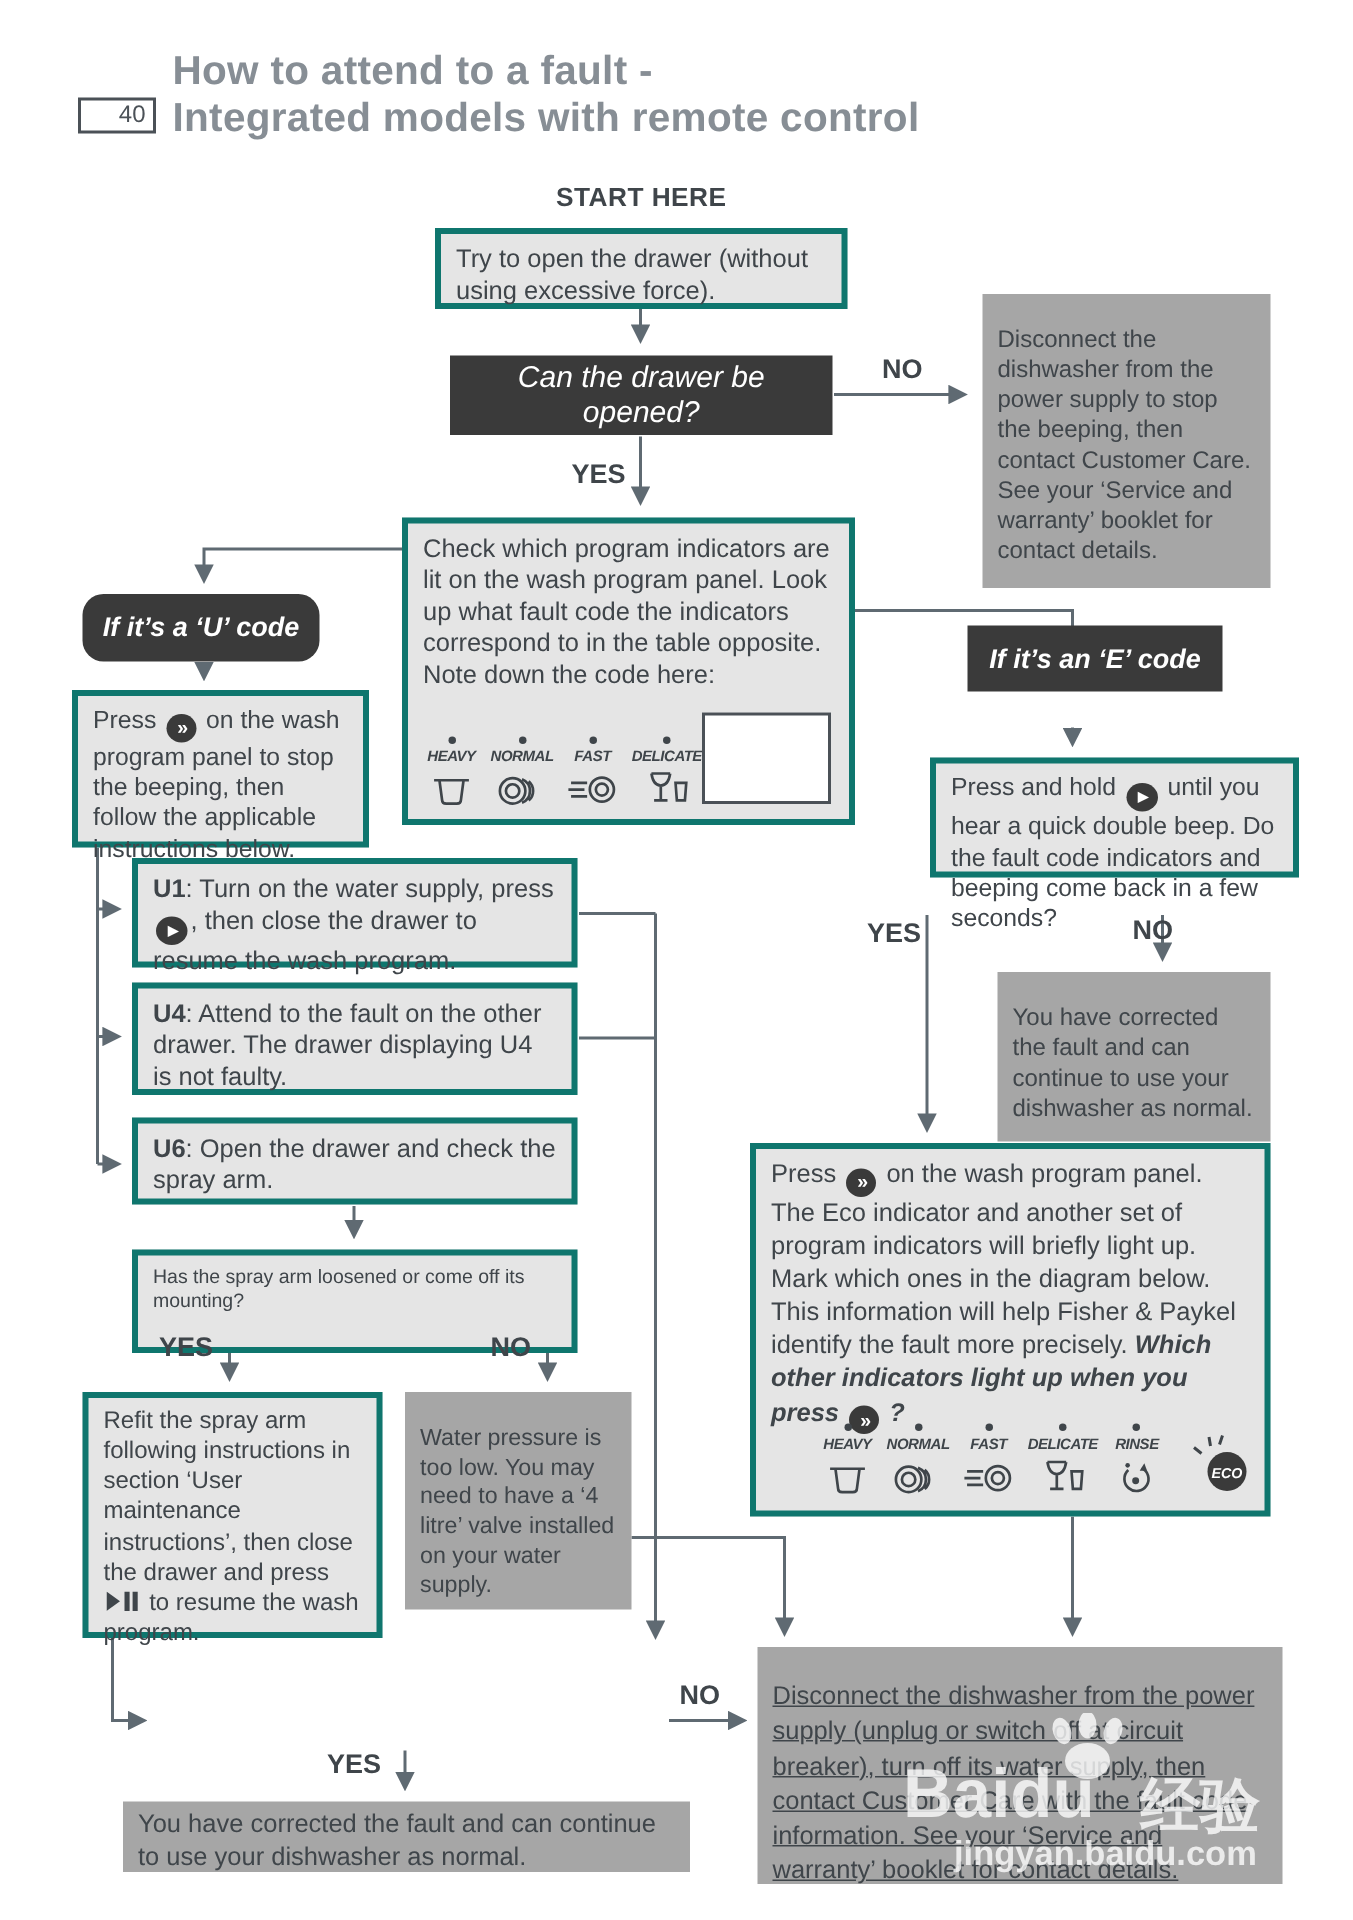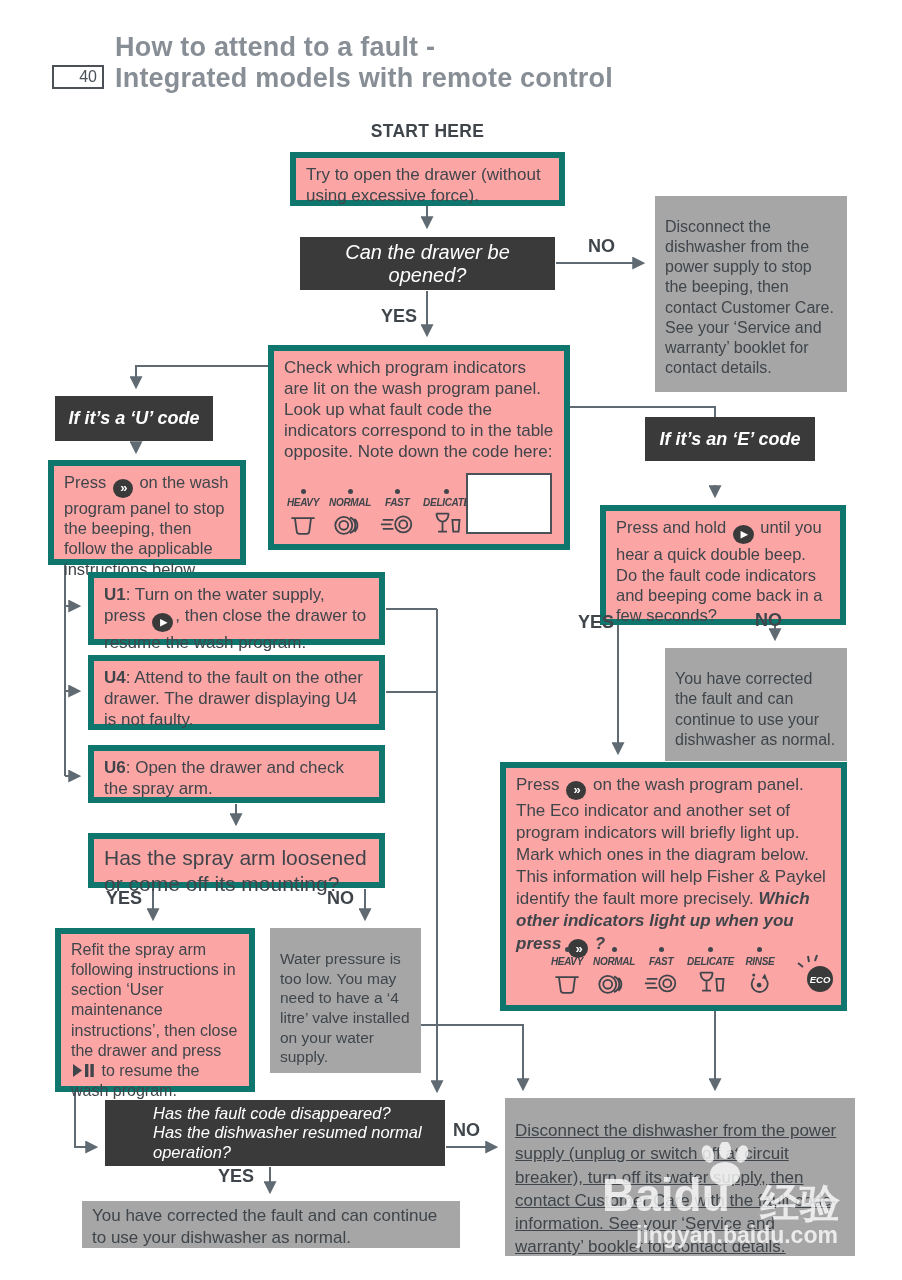--- a/index.html
+++ b/index.html
@@ -4,21 +4,21 @@
 <style>
   html,body{margin:0;padding:0;background:#fff;}
   .canvas{position:relative;width:902px;height:1280px;background:#ffffff;
           font-family:"Liberation Sans",sans-serif;color:#3f454a;overflow:hidden;}
   .abs{position:absolute;box-sizing:border-box;}
   
   .pageno{border:2px solid #4b5157;display:flex;align-items:center;justify-content:flex-end;
           padding-right:5px;font-size:16px;color:#4b5157;margin-top:29px;}
   .title{font-size:27px;font-weight:bold;color:#878e95;line-height:1.13;letter-spacing:0.2px;}
   
-  .wbox{background:#fca5a5;border:6px solid #0f766e;padding:6px 10px;font-size:16.5px;line-height:1.24;}
+  .wbox{background:#e5e5e5;border:4px solid #0f766e;padding:6px 10px;font-size:16.5px;line-height:1.24;}
   .dbox{background:#3a3a3a;color:#ffffff;font-style:italic;display:flex;align-items:center;justify-content:center;
         text-align:center;font-size:20px;padding:4px 8px;}
   .dbox.head{font-weight:bold;font-size:18px;}
   .gbox{background:#a6a6a6;padding:21px 10px;font-size:16px;line-height:1.27;}
   .lbl{font-weight:bold;font-size:18px;color:#3f454a;}
   .startlbl{font-weight:bold;font-size:17.5px;color:#3f454a;text-align:center;letter-spacing:0.3px;}
   .codeb{font-weight:bold;}
   
   .cbtn{display:inline-flex;align-items:center;justify-content:center;width:19px;height:19px;border-radius:50%;
         background:#3a3a3a;color:#fff;vertical-align:-4px;font-weight:bold;margin:0 2px;}
@@ -149,21 +149,21 @@
           </g>
           <path d="M25.5 4 L22 9.5 L27.5 9.5 Z" fill="#3f454a"></path>
           <circle cx="19" cy="17" r="2.6" fill="#3f454a"></circle>
           <circle cx="13" cy="5.5" r="1.7" fill="#3f454a"></circle>
         </svg>
       </div>
     </div>
     <div class="writebox" style="right:12px;bottom:10px;width:82px;height:57px;"></div>
   </div>
 
-  <div class="abs dbox head" style="left:55px;top:396px;width:158px;height:45px;">If it’s a ‘U’ code</div>
+  <div class="abs dbox head" style="left:55px;top:396px;width:158px;height:45px;border-radius:14px;">If it’s a ‘U’ code</div>
 
   <div class="abs wbox" style="left:48px;top:460px;width:198px;height:105px;">
     <span>Press</span>
     <span class="cbtn ff">
         <span>»</span>
       </span>
     <span>on the wash program panel to stop the beeping, then follow the applicable instructions below.</span>
   </div>
 
   <div class="abs wbox" style="left:88px;top:572px;width:297px;height:73px;font-size:17px;">
@@ -174,52 +174,46 @@
   </div>
 
   <div class="abs wbox" style="left:88px;top:655px;width:297px;height:75px;font-size:17px;">
     <span class="codeb">U4</span><span>: Attend to the fault on the other drawer. The drawer displaying U4 is not faulty.</span>
   </div>
 
   <div class="abs wbox" style="left:88px;top:745px;width:297px;height:58px;font-size:17px;">
     <span class="codeb">U6</span><span>: Open the drawer and check the spray arm.</span>
   </div>
 
-  <div class="abs wbox" style="left:88px;top:833px;width:297px;height:55px;font-size:21px;">Has the spray arm loosened or come off its mounting?</div>
+  <div class="abs wbox" style="left:88px;top:833px;width:297px;height:69px;font-size:13px;">Has the spray arm loosened or come off its mounting?</div>
 
   <div class="abs lbl" style="left:106px;top:888px;">YES</div>
   <div class="abs lbl" style="left:327px;top:888px;">NO</div>
 
   <div class="abs wbox" style="left:55px;top:928px;width:200px;height:164px;font-size:16px;line-height:1.26;">
     <span>Refit the spray arm following instructions in section ‘User maintenance instructions’, then close the drawer and press</span>
     <svg class="ppicon" width="22" height="13" viewBox="0 0 22 13">
       <path d="M0 0 L9 6.5 L0 13 Z" fill="#3f454a"></path>
       <rect x="12" y="0" width="3.4" height="13" fill="#3f454a"></rect>
       <rect x="17.4" y="0" width="3.4" height="13" fill="#3f454a"></rect>
     </svg>
     <span>to resume the wash program.</span>
   </div>
 
   <div class="abs gbox" style="left:270px;top:928px;width:151px;height:145px;font-size:15.5px;">Water pressure is too low. You may need to have a ‘4 litre’ valve installed on your water supply.</div>
 
-  <div class="abs dbox" style="left:105px;top:1100px;width:340px;height:66px;justify-content:flex-start;text-align:left;padding-left:48px;font-size:16.5px;line-height:1.18;">
-    <div>
-      <div>Has the fault code disappeared?</div>
-      <div>Has the dishwasher resumed normal operation?</div>
-    </div>
-  </div>
 
   <div class="abs lbl" style="left:453px;top:1120px;">NO</div>
   <div class="abs lbl" style="left:218px;top:1166px;">YES</div>
 
   <div class="abs gbox" style="left:82px;top:1201px;width:378px;height:47px;font-size:17px;padding-top:4px;">You have corrected the fault and can continue to use your dishwasher as normal.</div>
 
   <div class="abs dbox head" style="left:645px;top:417px;width:170px;height:44px;">If it’s an ‘E’ code</div>
 
-  <div class="abs wbox" style="left:600px;top:505px;width:246px;height:120px;font-size:16.5px;">
+  <div class="abs wbox" style="left:620px;top:505px;width:246px;height:80px;font-size:16.5px;">
     <span>Press and hold</span>
     <span class="cbtn play">
         <span>▶</span>
       </span>
     <span>until you hear a quick double beep. Do the fault code indicators and beeping come back in a few seconds?</span>
   </div>
 
   <div class="abs lbl" style="left:578px;top:612px;">YES</div>
   <div class="abs lbl" style="left:755px;top:610px;">NO</div>
 

